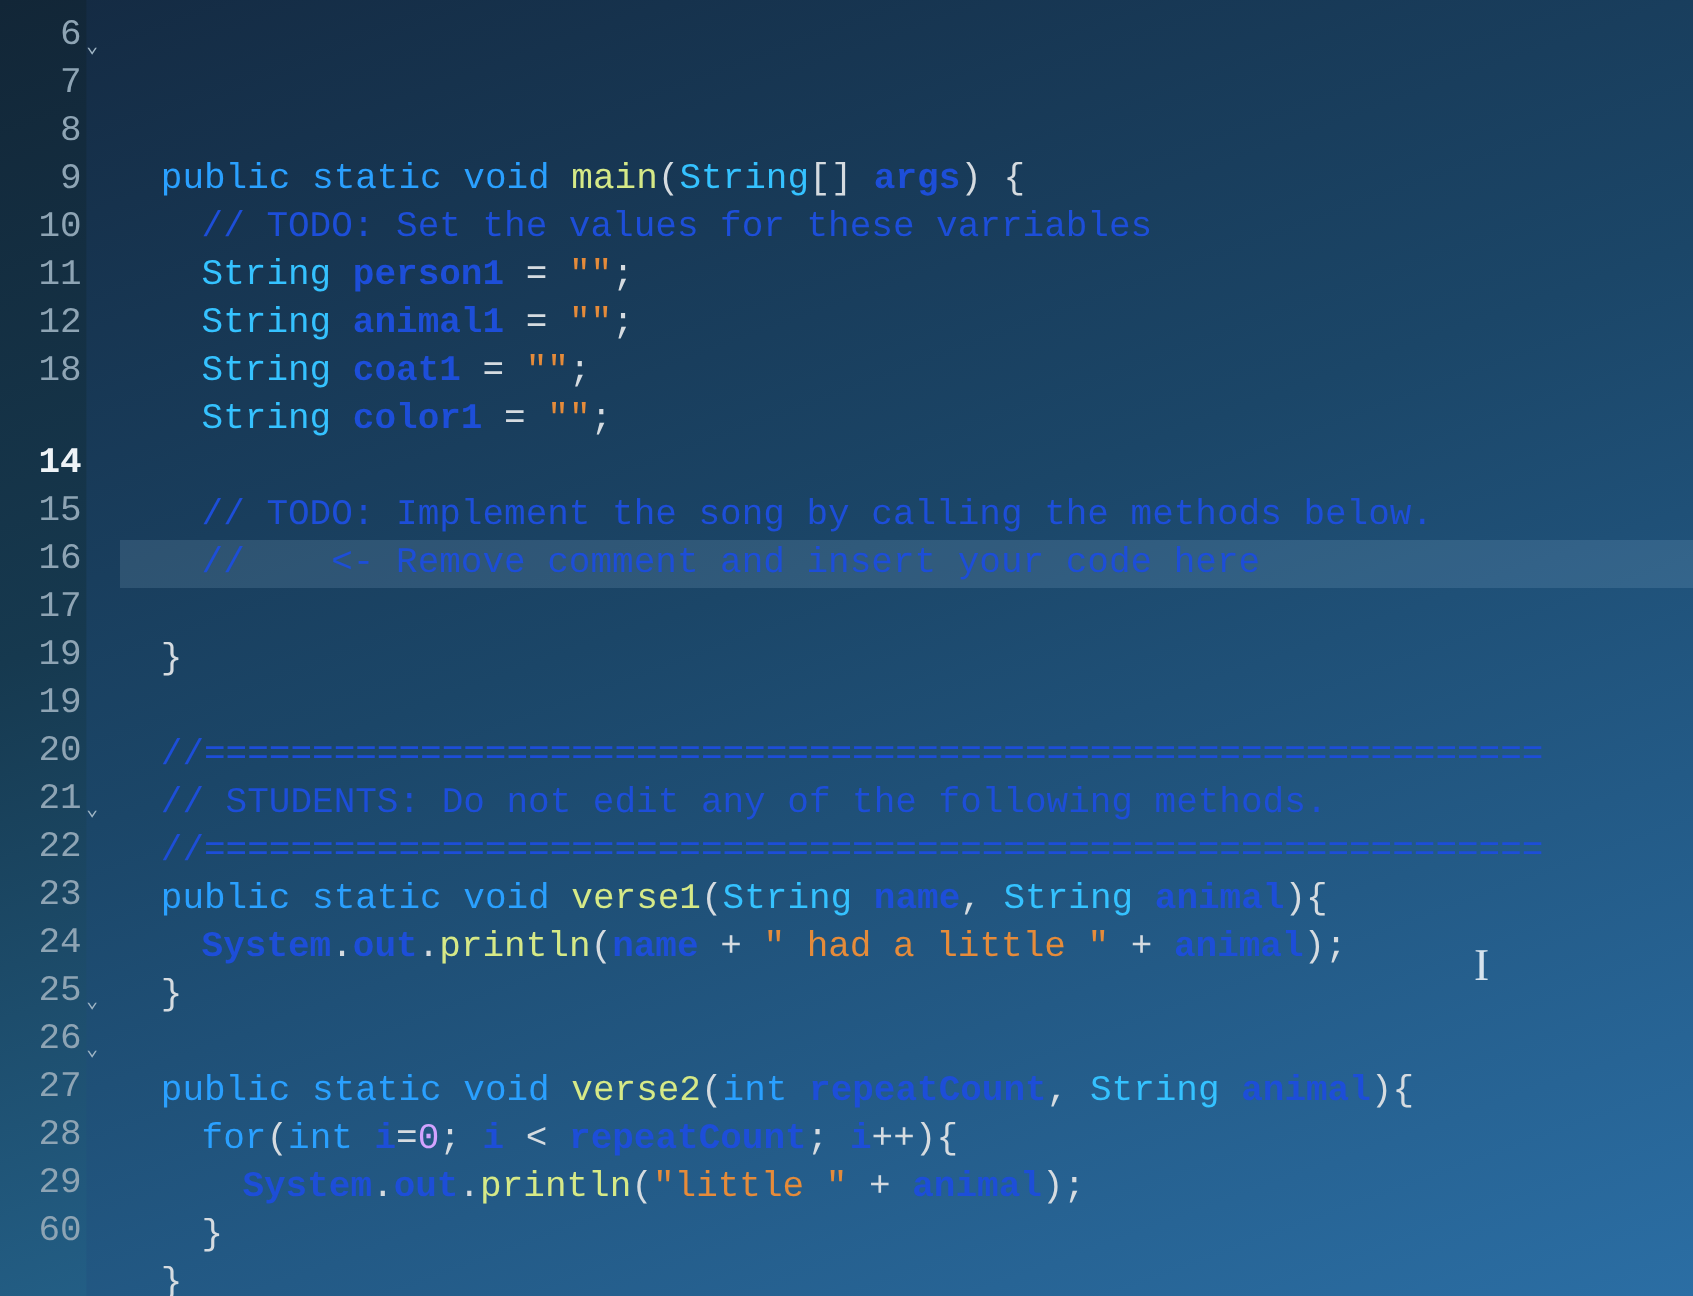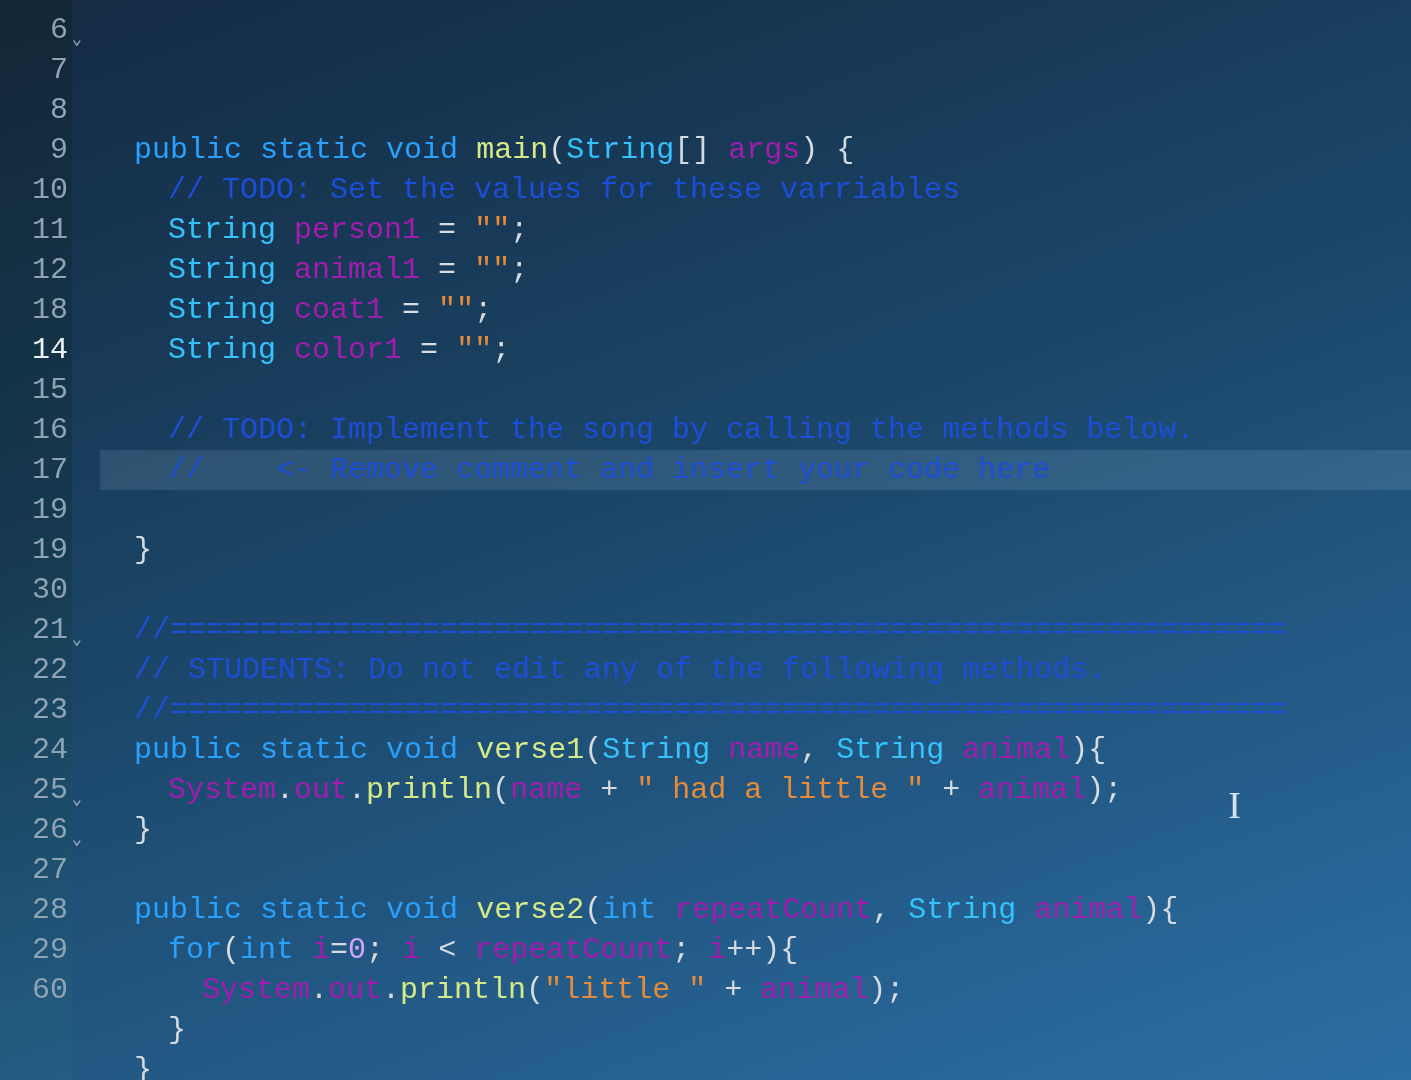--- a/index.html
+++ b/index.html
@@ -5,33 +5,33 @@
   html,body{margin:0;padding:0;width:1411px;height:1080px;overflow:hidden;
     font-family:"Consolas","Menlo","Courier New",monospace;
     background:linear-gradient(160deg,#142a42 0%,#1b4668 45%,#2b6ea4 100%);
     color:#e8ecef;}
   .editor{display:flex;width:100%;height:100%;}
   .gutter{width:72px;padding-top:10px;text-align:right;user-select:none;
     background:linear-gradient(160deg,#122637 0%,#16394f 50%,#235e85 100%);
     color:#8ea4b4;font-size:30px;line-height:40px;box-sizing:border-box;
     padding-right:4px;}
   .gutter .ln{height:40px;position:relative;}
-  .gutter .ln.active{color:#eef3f7;font-weight:400;}
+  .gutter .ln.active{color:#eef3f7;font-weight:700;margin-top:36px;}
   .gutter .fold{position:absolute;right:-14px;top:10px;font-size:17px;
     color:#a0b6c5;}
   .code{flex:1;padding:10px 0 0 28px;font-size:30px;line-height:40px;
     white-space:pre;position:relative;}
   .row{height:40px;display:block;}
   .row.hl{background:rgba(180,210,240,.14);}
   .ind{display:inline-block;width:0;}
   
   .kw{color:#2aa0ff;font-weight:400;}
   .tp{color:#35c2ff;}
   .fn{color:#d6e987;}
-  .id{color:#a21caf;font-weight:400;text-align:right;}
+  .id{color:#1d4ed8;font-weight:700;text-align:right;}
   .st{color:#e58b3a;}
   .nm{color:#d3a3ff;}
   .cm{color:#1d4ed8;}
   .pn{color:#d5dbe0;}
   .op{color:#d5dbe0;}
   .ibeam{position:absolute;right:170px;top:785px;font-size:38px;
     color:#d6e3ee;font-family:serif;pointer-events:none;}
 </style>
 </head>
 <body>
@@ -45,21 +45,21 @@
       <div class="ln">10</div>
       <div class="ln">11</div>
       <div class="ln">12</div>
       <div class="ln">18</div>
       <div class="ln active">14</div>
       <div class="ln">15</div>
       <div class="ln">16</div>
       <div class="ln">17</div>
       <div class="ln">19</div>
       <div class="ln">19</div>
-      <div class="ln">30</div>
+      <div class="ln">20</div>
       <div class="ln">21<span class="fold">⌄</span></div>
       <div class="ln">22</div>
       <div class="ln">23</div>
       <div class="ln">24</div>
       <div class="ln">25<span class="fold">⌄</span></div>
       <div class="ln">26<span class="fold">⌄</span></div>
       <div class="ln">27</div>
       <div class="ln">28</div>
       <div class="ln">29</div>
       <div class="ln">60</div>

